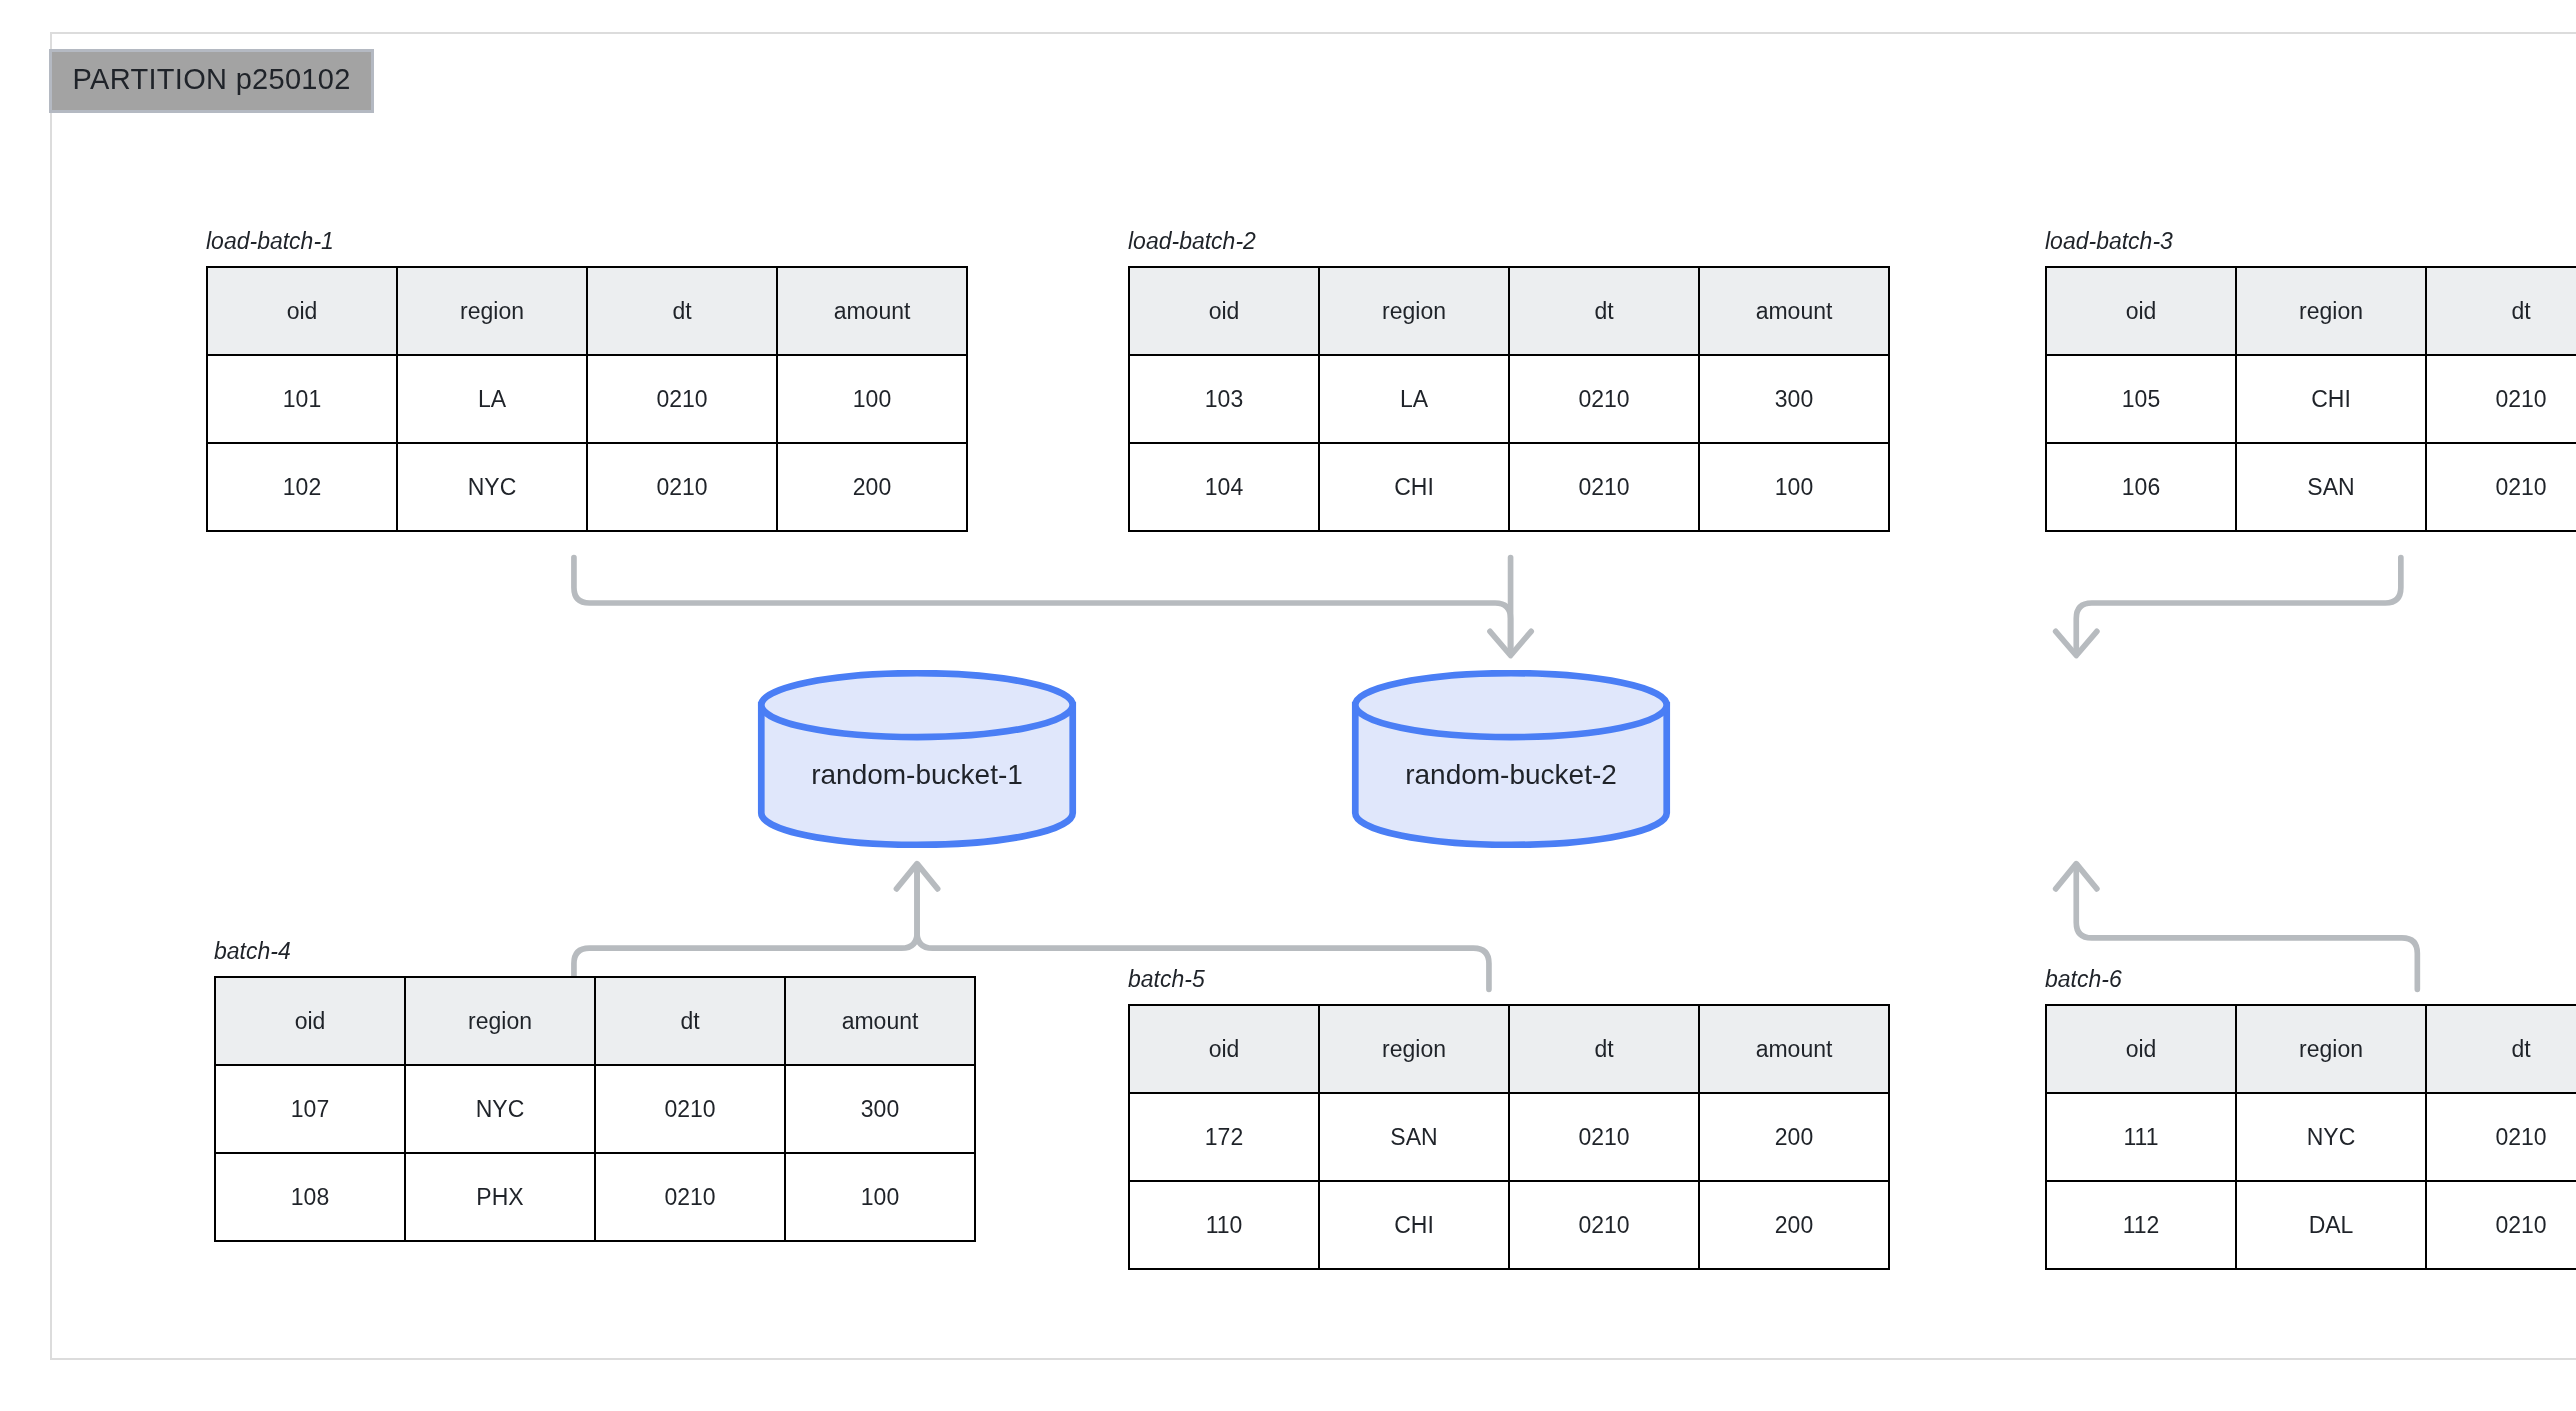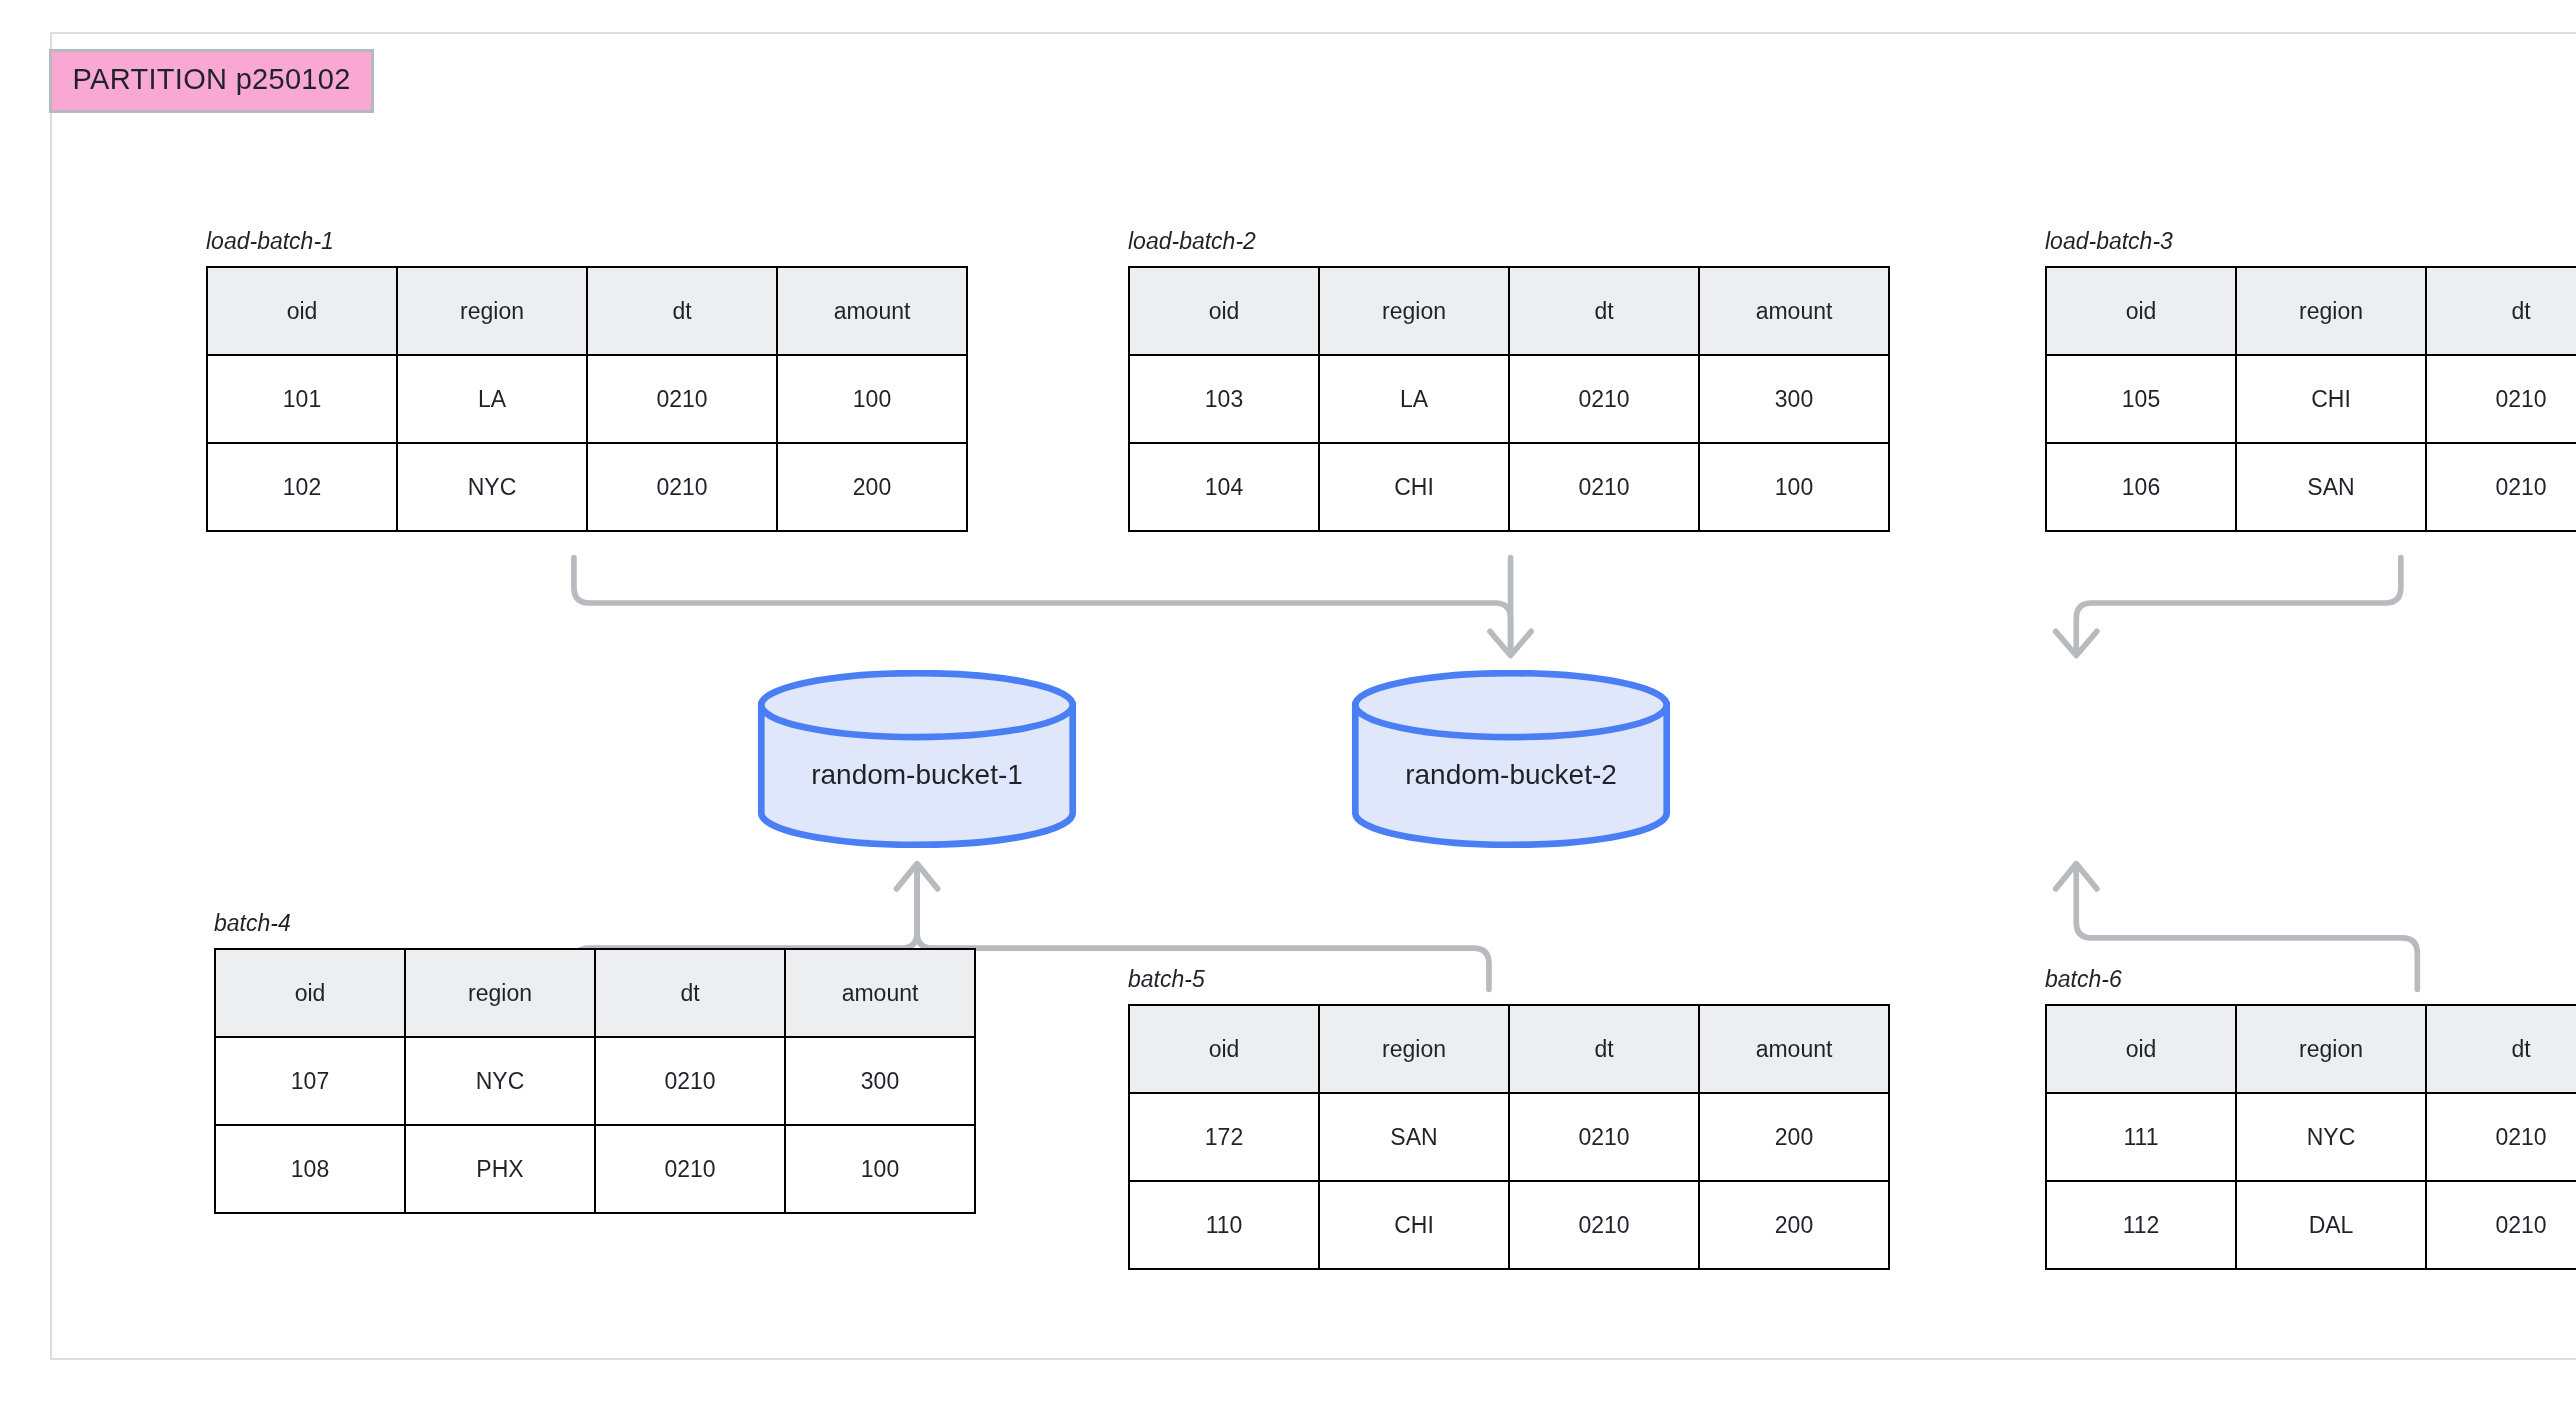--- a/index.html
+++ b/index.html
@@ -27,21 +27,21 @@
     height: 1328px;
     border: 2.6px solid #dcdcdc;
     box-sizing: border-box;
     background: transparent;
   }
   .partition-title {
     position: absolute;
     left: 49px;
     top: 49px;
     padding: 13.4px 20.6px 15.5px 20.6px;
-    background: #f9a8d4;
+    background: #a3a3a3;
     border: 3.6px solid #b4b9c2;
     box-sizing: border-box;
     font-size: 29px;
     color: #1f2329;
     letter-spacing: 0.3px;
     white-space: nowrap;
     line-height: 1;
     z-index: 6;
   }
 
@@ -272,21 +272,21 @@
 
   <div class="bucket" style="left:1346px; top:670px;">
     <svg viewBox="0 0 640 345">
       <path d="M 18 68 L 18 277 A 302 62 0 0 0 622 277 L 622 68 Z" fill="#e0e7fb" stroke="#4a7ef5" stroke-width="13"></path>
       <ellipse cx="320" cy="68" rx="302" ry="62" fill="#e0e7fb" stroke="#4a7ef5" stroke-width="13"></ellipse>
     </svg>
     <div class="bucket-label">random-bucket-2</div>
   </div>
 
 
-  <div class="batch-group" style="left:206px; top:912px;padding-left:8px;">
+  <div class="batch-group" style="left:206px; top:940px;padding-left:8px;">
     <div class="batch-label">batch-4</div>
     <table class="batch-table">
       <thead>
         <tr>
           <th>oid</th>
           <th>region</th>
           <th>dt</th>
           <th>amount</th>
         </tr>
       </thead>

